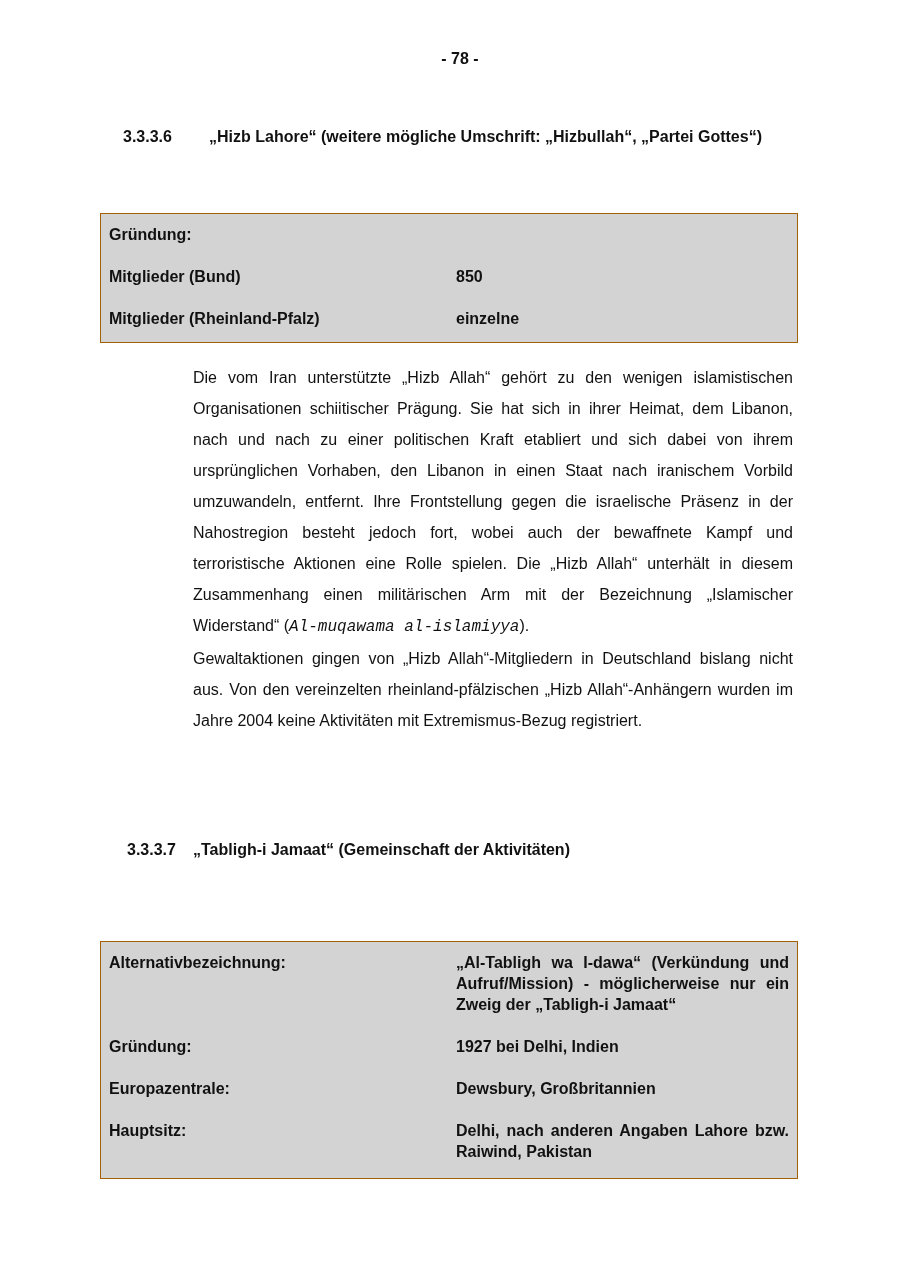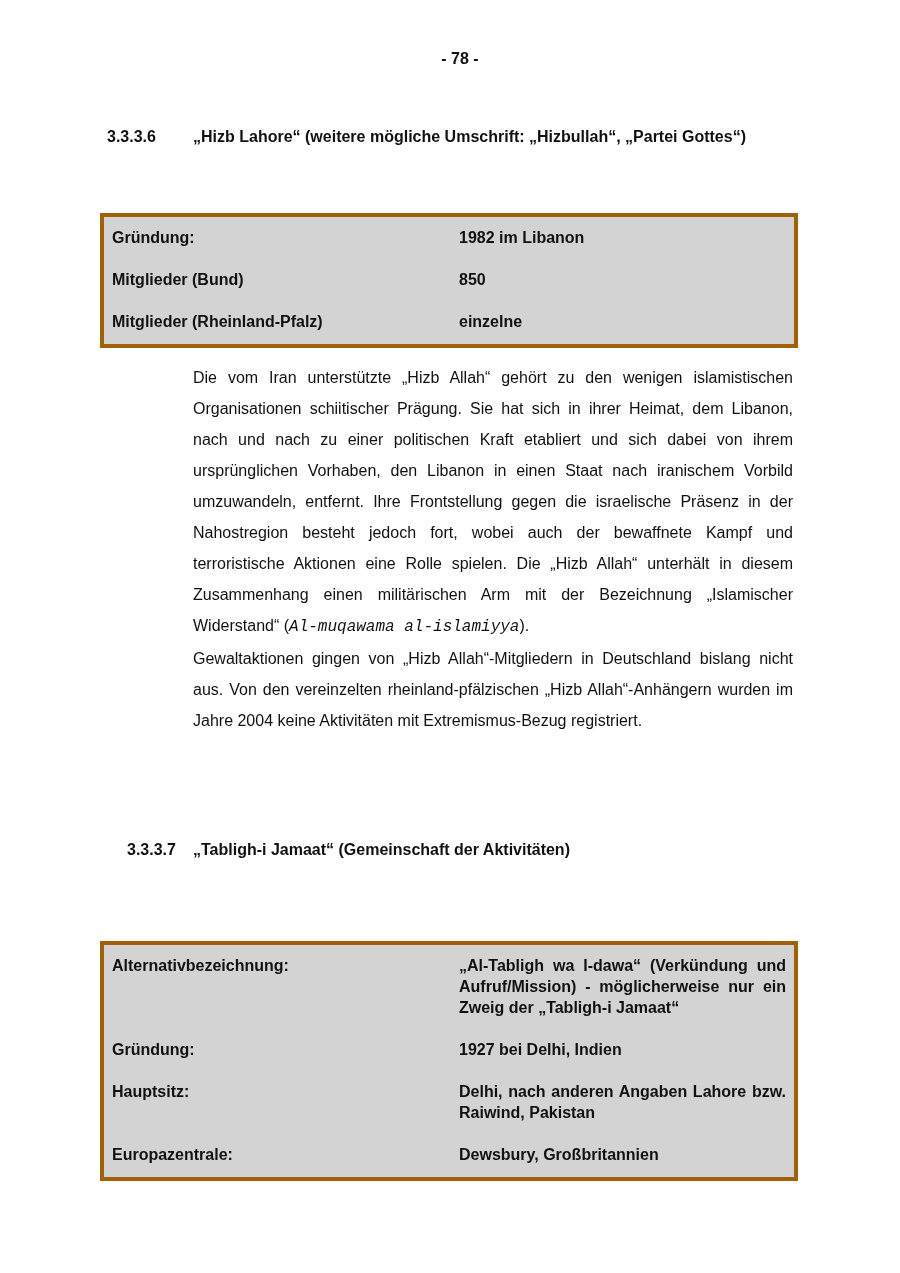--- a/index.html
+++ b/index.html
@@ -18,38 +18,38 @@
     top: 50px;
     left: 0;
     width: 900px;
     text-align: center;
     font-weight: bold;
     padding-left: 20px;
   }
 
   .heading { position: absolute; display: flex; font-weight: bold; }
   .heading-1 { top: 121px; left: 107px; width: 686px; }
-  .heading-1 .h-num { flex: 0 0 86px; }
+  .heading-1 .h-num { flex: 0 0 86px; margin-left: 16px; }
   .heading-1 .h-title {
     width: 600px;
     text-align: justify;
     line-height: 31px;
   }
   .heading-1 .h-num { line-height: 31px; }
 
   .heading-2 { top: 839px; left: 127px; width: 680px; }
   .heading-2 .h-num { flex: 0 0 66px; line-height: 22px; }
   .heading-2 .h-title { line-height: 22px; }
 
   .infobox {
     position: absolute;
     left: 100px;
     width: 698px;
     background: #d3d3d3;
-    border: 4px solid #a16207;
+    border: 1px solid #a16207;
   }
   .infobox-1 { top: 213px; min-height: 130px; padding-top: 1px; }
   .infobox-2 { top: 905px; min-height: 238px; padding-top: 1px; margin-top: 36px; }
 
   .info-row { display: flex; padding: 9px 8px 12px 8px; }
   .info-label {
     flex: 0 0 347px;
     font-weight: bold;
     line-height: 21px;
     padding-right: 10px;
@@ -80,21 +80,20 @@
   <div class="page-number">- 78 -</div>
 
   <div class="heading heading-1">
     <span class="h-num">3.3.3.6</span>
     <span class="h-title">„Hizb Lahore“ (weitere mögliche Umschrift: „Hizbullah“, „Partei Gottes“)</span>
   </div>
 
   <div class="infobox infobox-1">
     <div class="info-row">
       <span class="info-label">Gründung:</span>
-      <span class="info-value">1982 im Libanon</span>
     </div>
     <div class="info-row">
       <span class="info-label">Mitglieder (Bund)</span>
       <span class="info-value">850</span>
     </div>
     <div class="info-row">
       <span class="info-label">Mitglieder (Rheinland-Pfalz)</span>
       <span class="info-value">einzelne</span>
     </div>
   </div>
@@ -112,22 +111,22 @@
   <div class="infobox infobox-2">
     <div class="info-row">
       <span class="info-label">Alternativbezeichnung:</span>
       <span class="info-value">„Al-Tabligh wa I-dawa“ (Verkündung und Aufruf/Mission) - möglicherweise nur ein Zweig der „Tabligh-i Jamaat“</span>
     </div>
     <div class="info-row">
       <span class="info-label">Gründung:</span>
       <span class="info-value">1927 bei Delhi, Indien</span>
     </div>
     <div class="info-row">
+      <span class="info-label">Europazentrale:</span>
+      <span class="info-value">Dewsbury, Großbritannien</span>
+    </div>
+    <div class="info-row">
       <span class="info-label">Hauptsitz:</span>
       <span class="info-value">Delhi, nach anderen Angaben Lahore bzw. Raiwind, Pakistan</span>
-    </div>
-    <div class="info-row">
-      <span class="info-label">Europazentrale:</span>
-      <span class="info-value">Dewsbury, Großbritannien</span>
     </div>
   </div>
 
 </div>
 
 </body></html>

